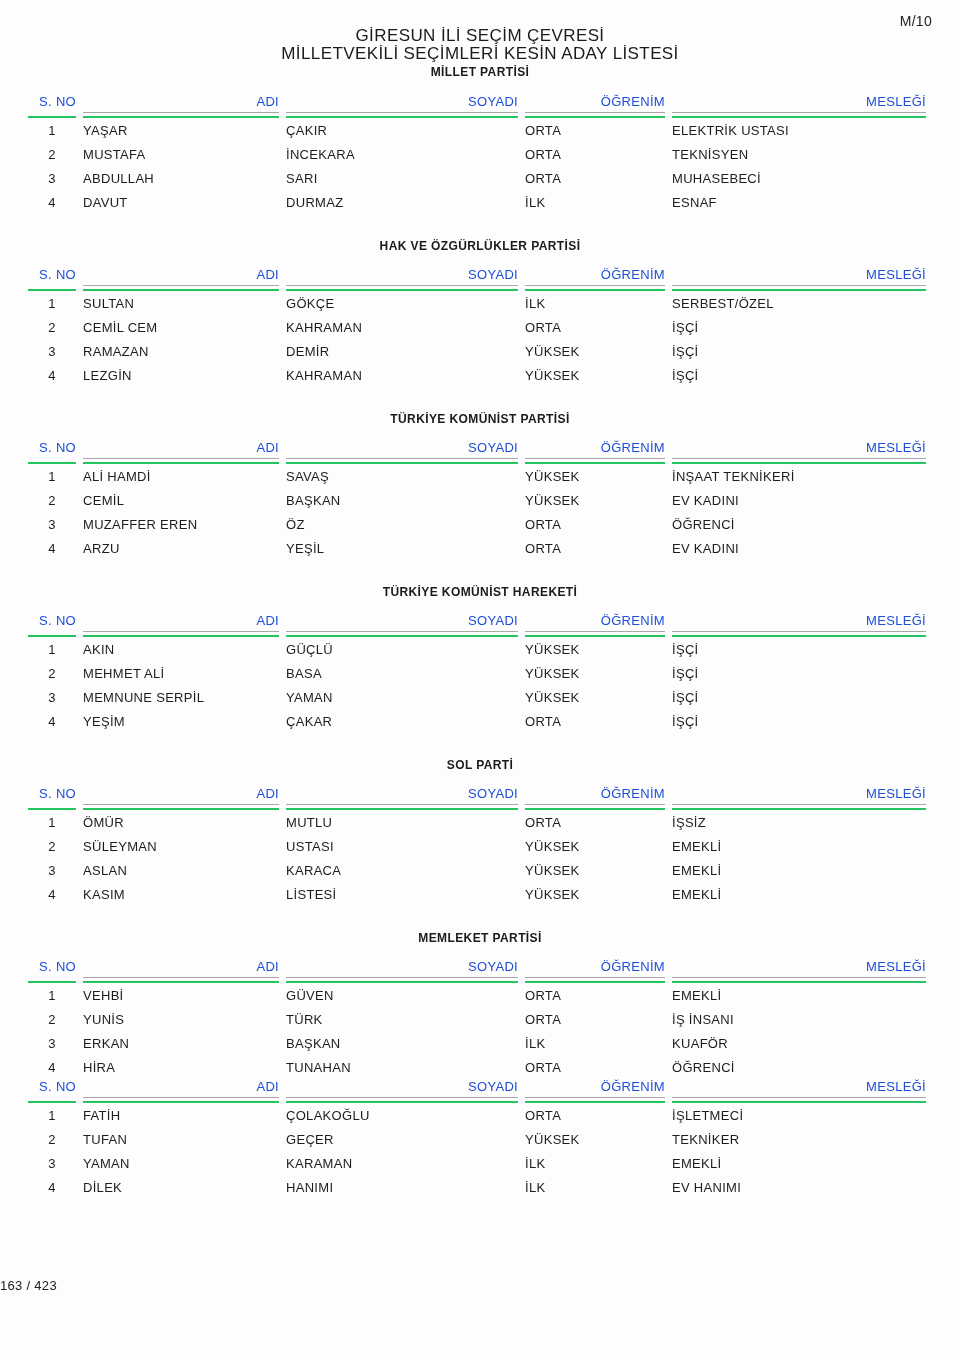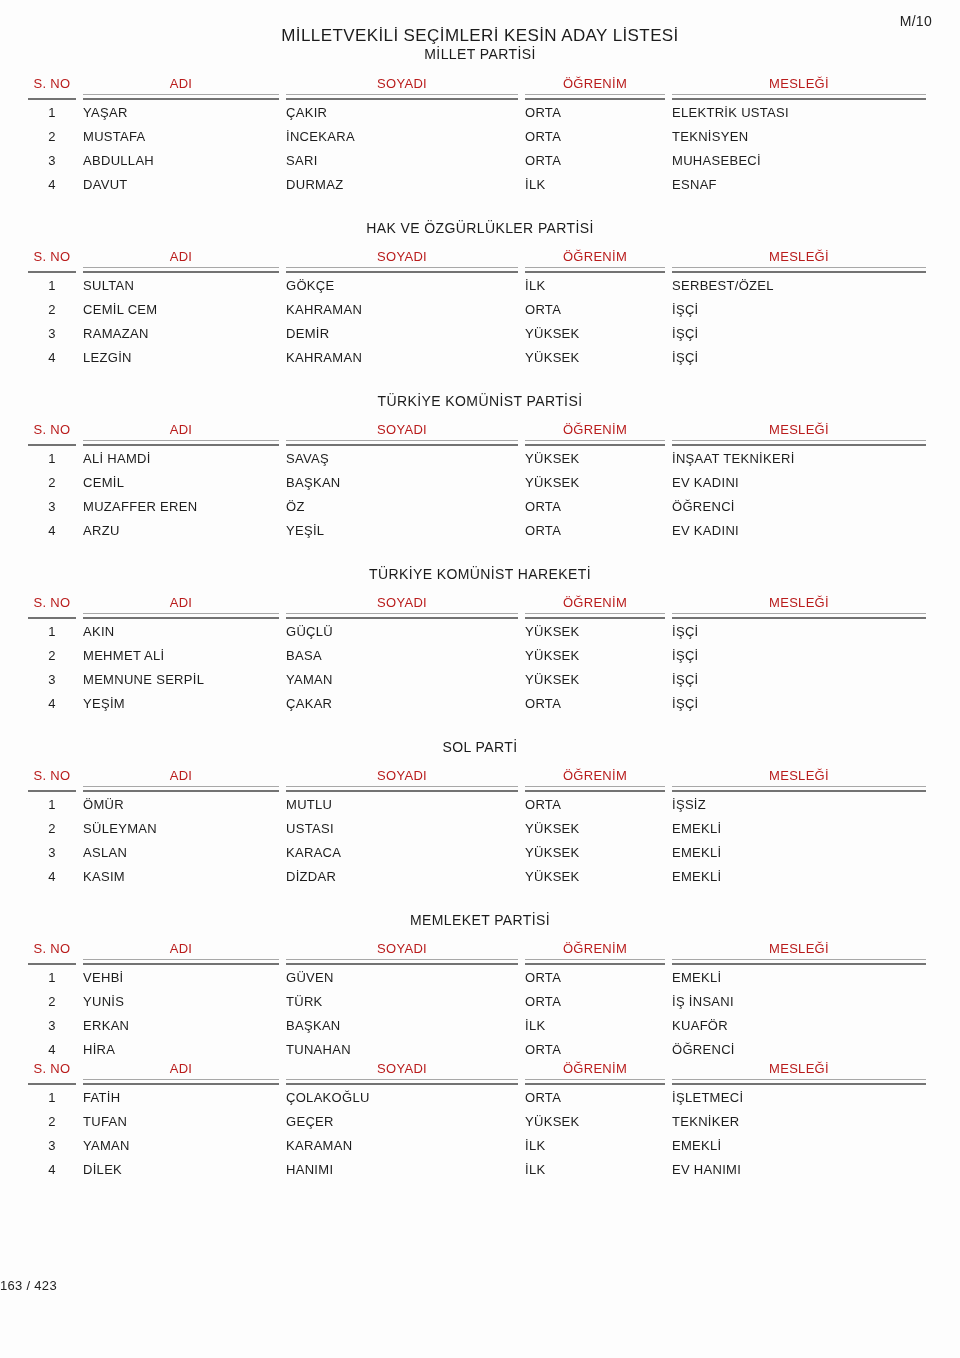--- a/index.html
+++ b/index.html
@@ -27,47 +27,47 @@
     text-align: center;
     font-size: 17px;
     line-height: 18px;
     letter-spacing: 0.4px;
     color: #1b1b1b;
     white-space: nowrap;
   }
   .section-title {
     margin: 23px 0 12px 0;
     text-align: center;
-    font-size: 14px;
-    font-weight: normal;
+    font-size: 12px;
+    font-weight: bold;
     line-height: 18px;
     letter-spacing: 0.4px;
     color: #1b1b1b;
   }
   .section:first-of-type .section-title { margin-top: 0; margin-bottom: 13px; }
   table.ctable {
     table-layout: fixed;
     width: 912px;
     margin-left: 21px;
     border-collapse: separate;
     border-spacing: 7px 0;
     font-size: 13px;
   }
   col.c-no      { width: 48px; }
   col.c-adi     { width: 196px; }
   col.c-soyadi  { width: 232px; }
   col.c-ogrenim { width: 140px; }
   col.c-meslegi { width: 254px; }
   th {
     font-weight: normal;
-    text-align: center;
+    text-align: right;
     vertical-align: bottom;
     padding: 0 0 3px 0;
-    border-bottom: 2px solid #737373;
-    color: #b91c1c;
+    border-bottom: 2px solid #22c55e;
+    color: #1d4ed8;
     letter-spacing: 0.3px;
     line-height: 15px;
     white-space: nowrap;
   }
   th .thl {
     display: block;
     padding-bottom: 3px;
     border-bottom: 1px solid #a8a8a8;
   }
   th.no-underline .thl { border-bottom-color: transparent; }
@@ -92,20 +92,21 @@
   }
 </style>
 </head>
 <body>
 
 <div class="page">
 
   <div class="page-ref">M/10</div>
 
   <div class="doc-header">
+    <div class="title-line">GİRESUN İLİ SEÇİM ÇEVRESİ</div>
     <div class="title-line">MİLLETVEKİLİ SEÇİMLERİ KESİN ADAY LİSTESİ</div>
   </div>
 
   <div id="sections-root">
   <section class="section">
     <h2 class="section-title">MİLLET PARTİSİ</h2>
     <table class="ctable">
       <colgroup>
         <col class="c-no">
             <col class="c-adi">
@@ -398,21 +399,21 @@
             <tr>
               <td class="num">3</td>
               <td>ASLAN</td>
               <td>KARACA</td>
               <td>YÜKSEK</td>
               <td>EMEKLİ</td>
             </tr>
             <tr>
               <td class="num">4</td>
               <td>KASIM</td>
-              <td>DİZDAR</td>
+              <td>LİSTESİ</td>
               <td>YÜKSEK</td>
               <td>EMEKLİ</td>
             </tr>
           </tbody>
     </table>
   </section>
 
   <section class="section">
     <h2 class="section-title">MEMLEKET PARTİSİ</h2>
     <table class="ctable">

